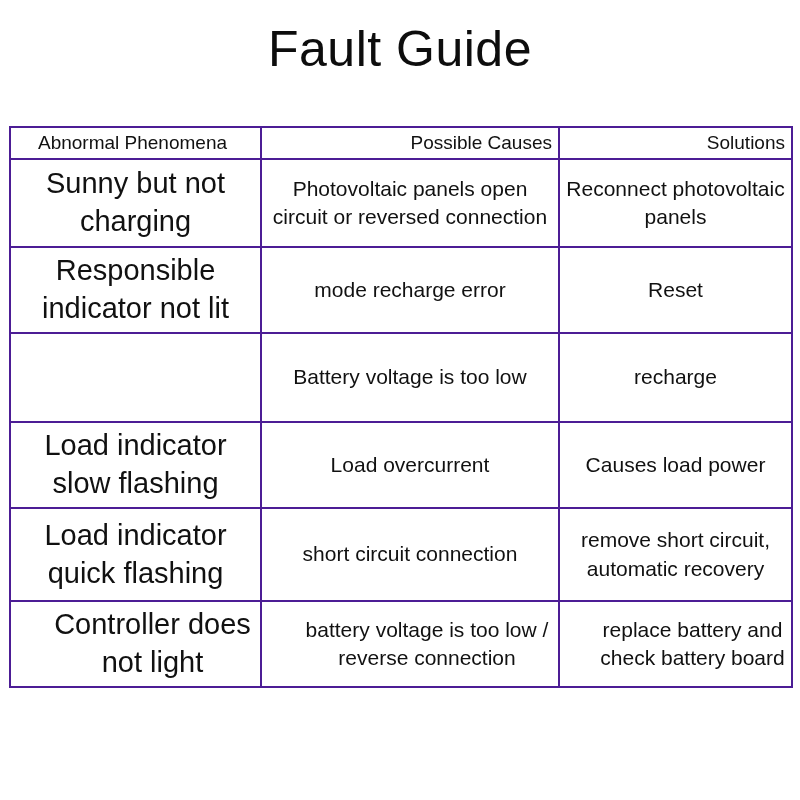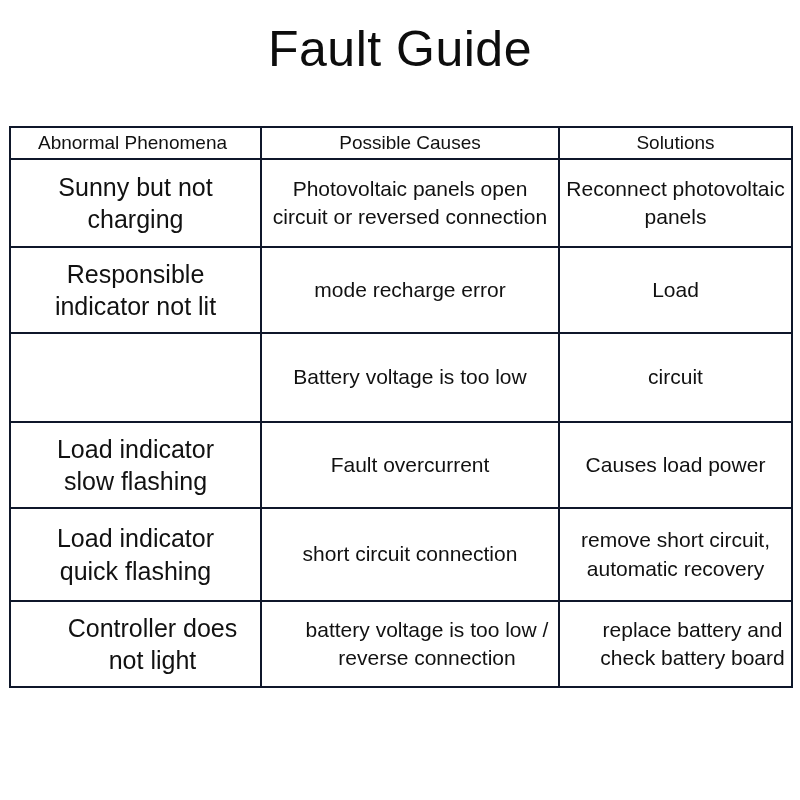--- a/index.html
+++ b/index.html
@@ -45,47 +45,48 @@
     border-collapse: collapse;
     table-layout: fixed;
     background: #ffffff;
   }
   table.fault-table col.c1 { width: 251px; }
   table.fault-table col.c2 { width: 298px; }
   table.fault-table col.c3 { width: 233px; }
 
   table.fault-table th,
   table.fault-table td {
-    border: 2px solid #0f172a;
+    border: 2px solid #4c1d95;
     text-align: center;
     vertical-align: middle;
     padding: 2px 6px;
     background: #ffffff;
     color: #111111;
     font-weight: 400;
   }
   
   tr.header-row th {
     height: 28px;
     font-size: 19px;
     line-height: 1.2;
     padding-top: 1px;
     padding-bottom: 1px;
+    text-align: right;
   }
   tr.header-row th.h1 {
     text-align: center;
     padding-left: 0;
   }
   
   tbody tr td {
     font-size: 21px;
     line-height: 1.34;
   }
   tbody td.col-phenomena {
-    font-size: 25px;
+    font-size: 29px;
     line-height: 1.3;
   }
   tbody td.empty-cell {
     font-size: 25px;
   }
   
   tr.r1 td { height: 82px; }
   tr.r2 td { height: 80px; }
   tr.r3 td { height: 83px; text-align: center; }
   tr.r4 td { height: 80px; }
@@ -116,30 +117,30 @@
       </thead>
       <tbody>
         <tr class="r1">
           <td class="col-phenomena">Sunny but not<br>charging</td>
           <td class="col-cause">Photovoltaic panels open<br>circuit or reversed connection</td>
           <td class="col-solution">Reconnect photovoltaic<br>panels</td>
         </tr>
         <tr class="r2">
           <td class="col-phenomena">Responsible<br>indicator not lit</td>
           <td class="col-cause">mode recharge error</td>
-          <td class="col-solution">Load</td>
+          <td class="col-solution">Reset</td>
         </tr>
         <tr class="r3">
           <td class="col-phenomena empty-cell"></td>
           <td class="col-cause">Battery voltage is too low</td>
-          <td class="col-solution">circuit</td>
+          <td class="col-solution">recharge</td>
         </tr>
         <tr class="r4">
           <td class="col-phenomena">Load indicator<br>slow flashing</td>
-          <td class="col-cause">Fault overcurrent</td>
+          <td class="col-cause">Load overcurrent</td>
           <td class="col-solution">Causes load power</td>
         </tr>
         <tr class="r5">
           <td class="col-phenomena">Load indicator<br>quick flashing</td>
           <td class="col-cause">short circuit connection</td>
           <td class="col-solution">remove short circuit,<br>automatic recovery</td>
         </tr>
         <tr class="r6">
           <td class="col-phenomena">Controller does<br>not light</td>
           <td class="col-cause">battery voltage is too low /<br>reverse connection</td>

